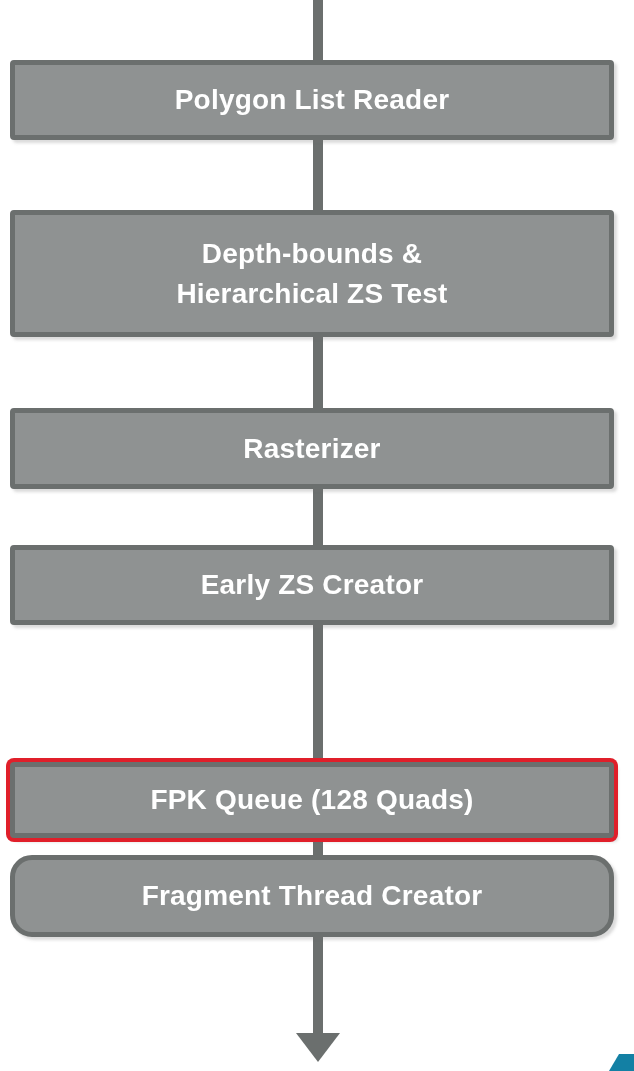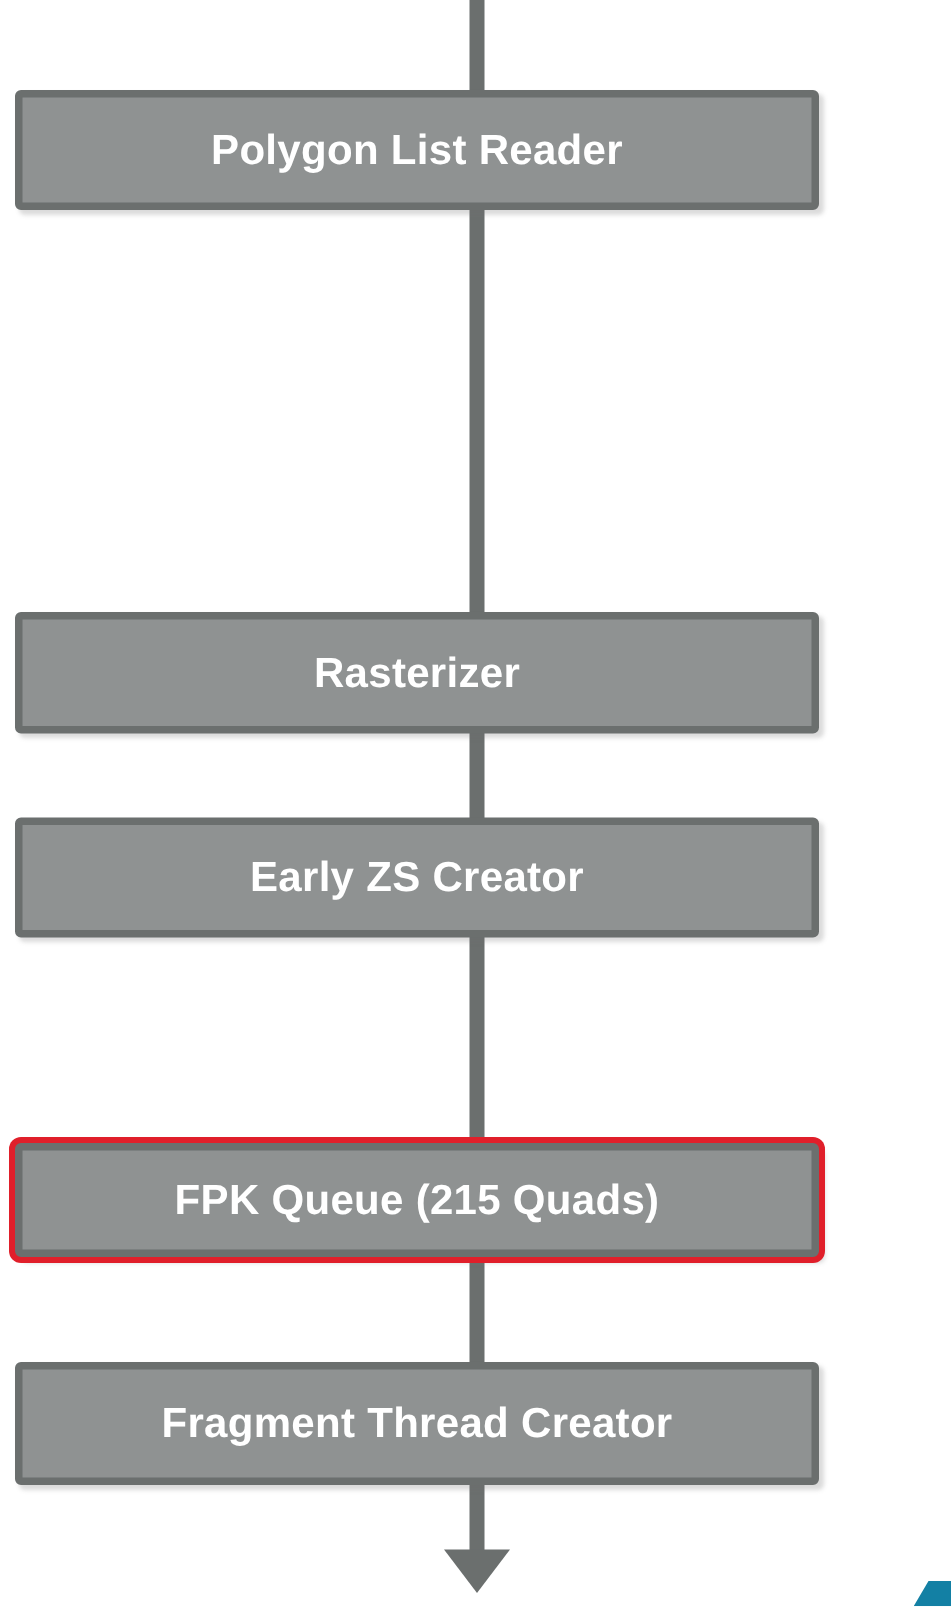--- a/index.html
+++ b/index.html
@@ -35,21 +35,21 @@
     left: 296px; top: 1033px;
     width: 0; height: 0;
     border-left: 22px solid transparent;
     border-right: 22px solid transparent;
     border-top: 29px solid var(--arrow);
     z-index: 0;
   }
   .box {
     position: absolute;
     left: 10px;
-    width: 536px;
+    width: 604px;
     background: var(--box-fill);
     border: 5px solid var(--box-border);
     border-radius: 4px;
     display: flex;
     align-items: center;
     justify-content: center;
     z-index: 1;
     box-shadow: 3px 3px 3px rgba(110,110,110,0.25);
   }
   .box.highlight {
@@ -62,21 +62,21 @@
     line-height: 1.42;
     text-align: center;
     white-space: pre-line;
     letter-spacing: 0.2px;
   }
   .box-1 { top: 60px;  height: 80px;  }
   .box-2 { top: 210px; height: 127px; }
   .box-3 { top: 408px; height: 81px;  }
   .box-4 { top: 545px; height: 80px;  }
   .box-5 { top: 762px; height: 76px;  }
-  .box-6 { top: 908px; height: 82px;  }
+  .box-6 { top: 855px; height: 82px; border-radius: 22px;  }
   .corner-accent {
     position: absolute;
     left: 609px; top: 1054px;
     width: 25px; height: 17px;
     background: var(--corner-accent);
     clip-path: polygon(0 100%, 40% 0, 100% 0, 100% 100%);
     z-index: 2;
   }
 </style>
 </head>
@@ -84,31 +84,35 @@
 
 <div class="canvas">
 
   <div class="vline"></div>
   <div class="arrowhead"></div>
 
   <div class="box box-1">
     <span class="box-label">Polygon List Reader</span>
   </div>
 
+  <div class="box box-2">
+    <span class="box-label">Depth-bounds &amp;
+Hierarchical ZS Test</span>
+  </div>
 
   <div class="box box-3">
     <span class="box-label">Rasterizer</span>
   </div>
 
   <div class="box box-4">
     <span class="box-label">Early ZS Creator</span>
   </div>
 
   <div class="box box-5 highlight">
-    <span class="box-label">FPK Queue (215 Quads)</span>
+    <span class="box-label">FPK Queue (128 Quads)</span>
   </div>
 
   <div class="box box-6">
     <span class="box-label">Fragment Thread Creator</span>
   </div>
 
   <div class="corner-accent"></div>
 
 </div>
 

